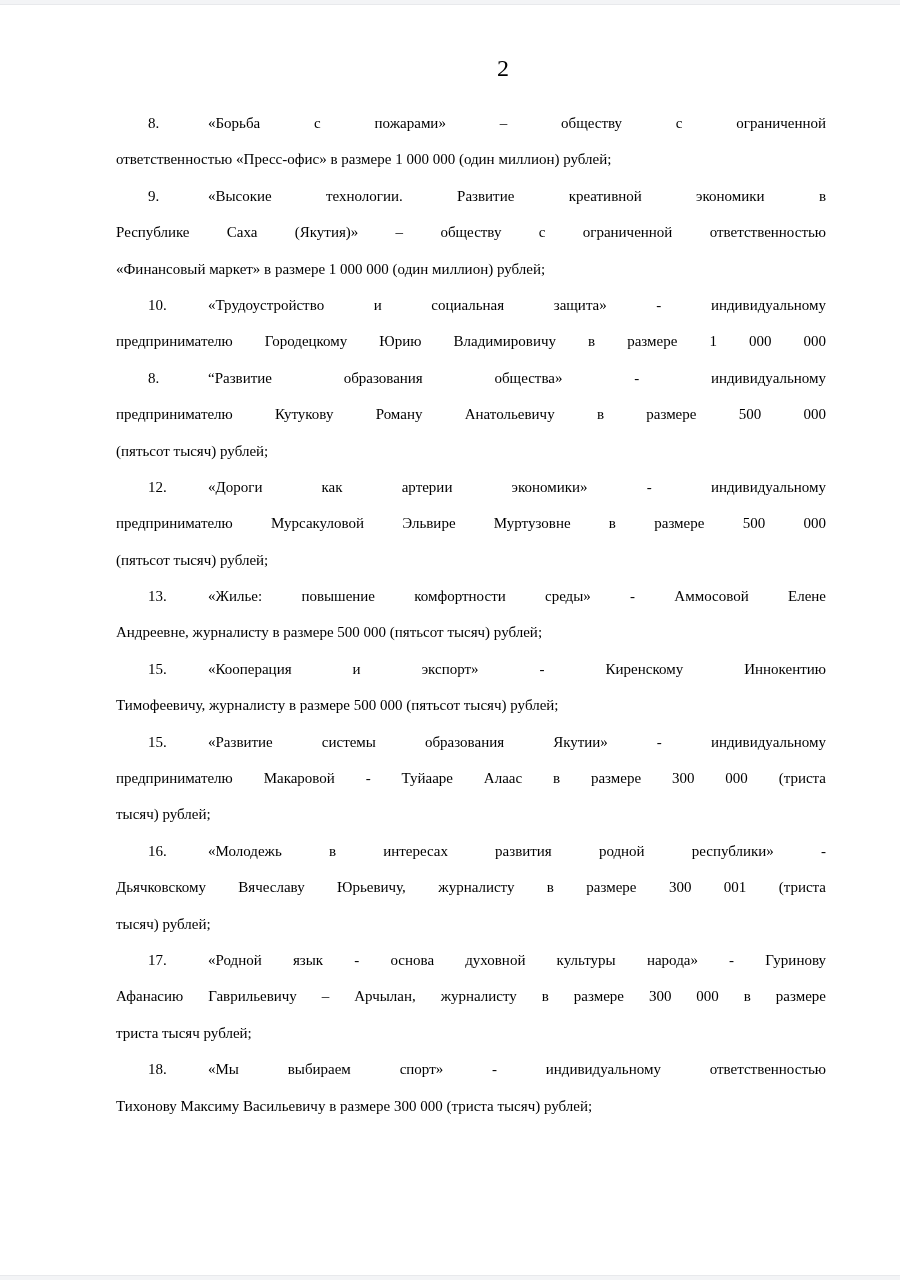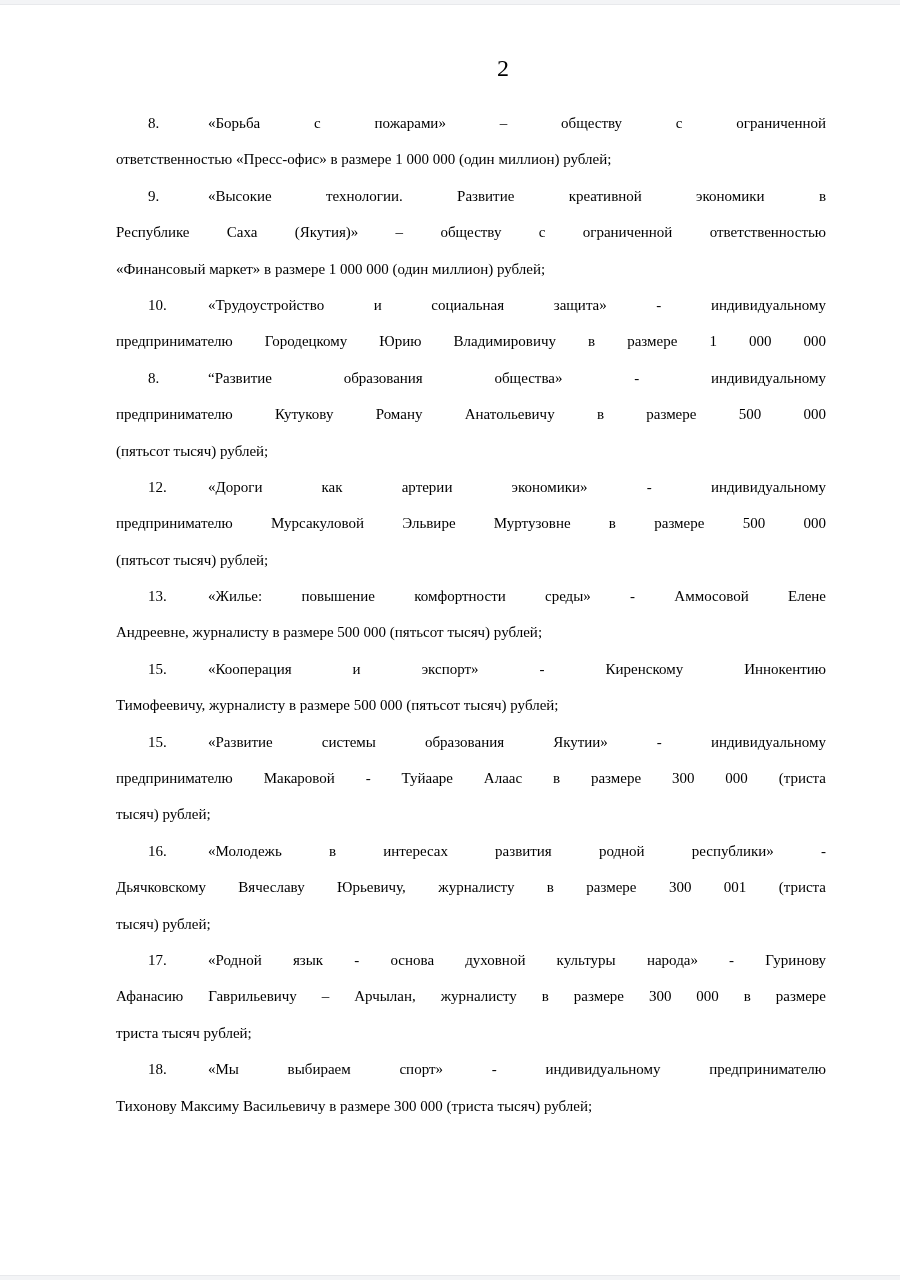--- a/index.html
+++ b/index.html
@@ -83,17 +83,17 @@
       <div class="line last">Тимофеевичу, журналисту в размере 500 000 (пятьсот тысяч) рублей;</div>
       <div class="line"><span class="numbox"><span>15.</span></span><span>«Развитие системы образования Якутии» - индивидуальному</span></div>
       <div class="line">предпринимателю Макаровой - Туйааре Алаас в размере 300 000 (триста</div>
       <div class="line last">тысяч) рублей;</div>
       <div class="line"><span class="numbox"><span>16.</span></span><span>«Молодежь в интересах развития родной республики» -</span></div>
       <div class="line">Дьячковскому Вячеславу Юрьевичу, журналисту в размере 300 001 (триста</div>
       <div class="line last">тысяч) рублей;</div>
       <div class="line"><span class="numbox"><span>17.</span></span><span>«Родной язык - основа духовной культуры народа» - Гуринову</span></div>
       <div class="line">Афанасию Гаврильевичу – Арчылан, журналисту в размере 300 000 в размере</div>
       <div class="line last">триста тысяч рублей;</div>
-      <div class="line"><span class="numbox"><span>18.</span></span><span>«Мы выбираем спорт» - индивидуальному предпринимателю</span></div>
+      <div class="line"><span class="numbox"><span>18.</span></span><span>«Мы выбираем спорт» - индивидуальному ответственностью</span></div>
       <div class="line last">Тихонову Максиму Васильевичу в размере 300 000 (триста тысяч) рублей;</div>
     </main>
   <div class="edge-strip bottom"></div>
 </div>
 
 </body></html>

